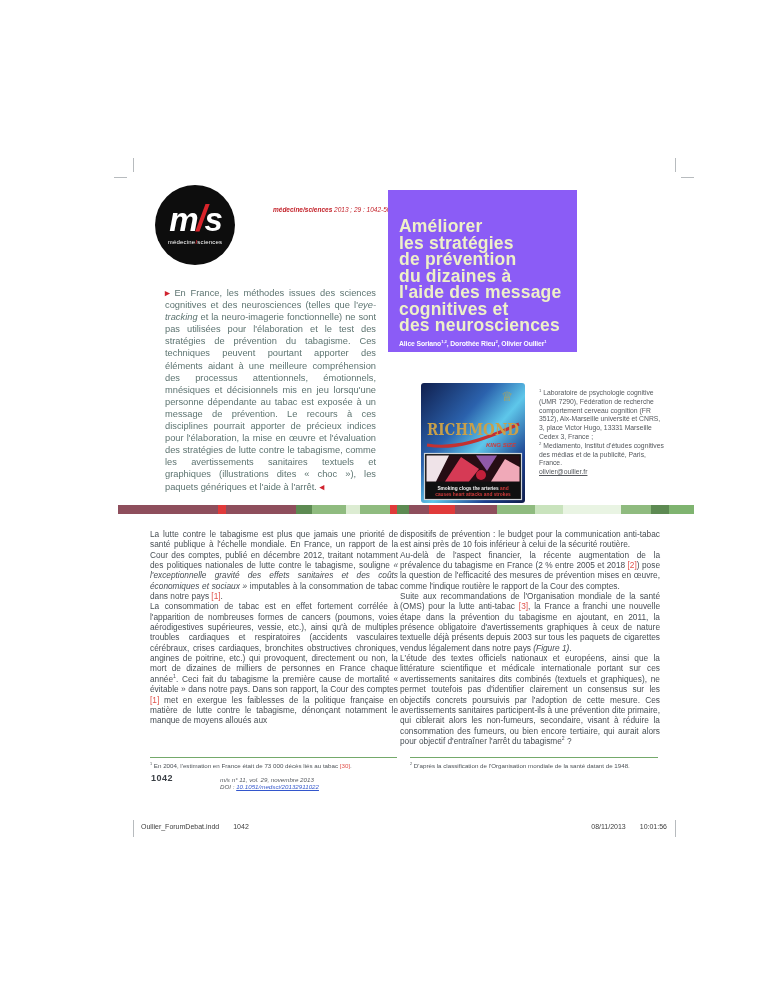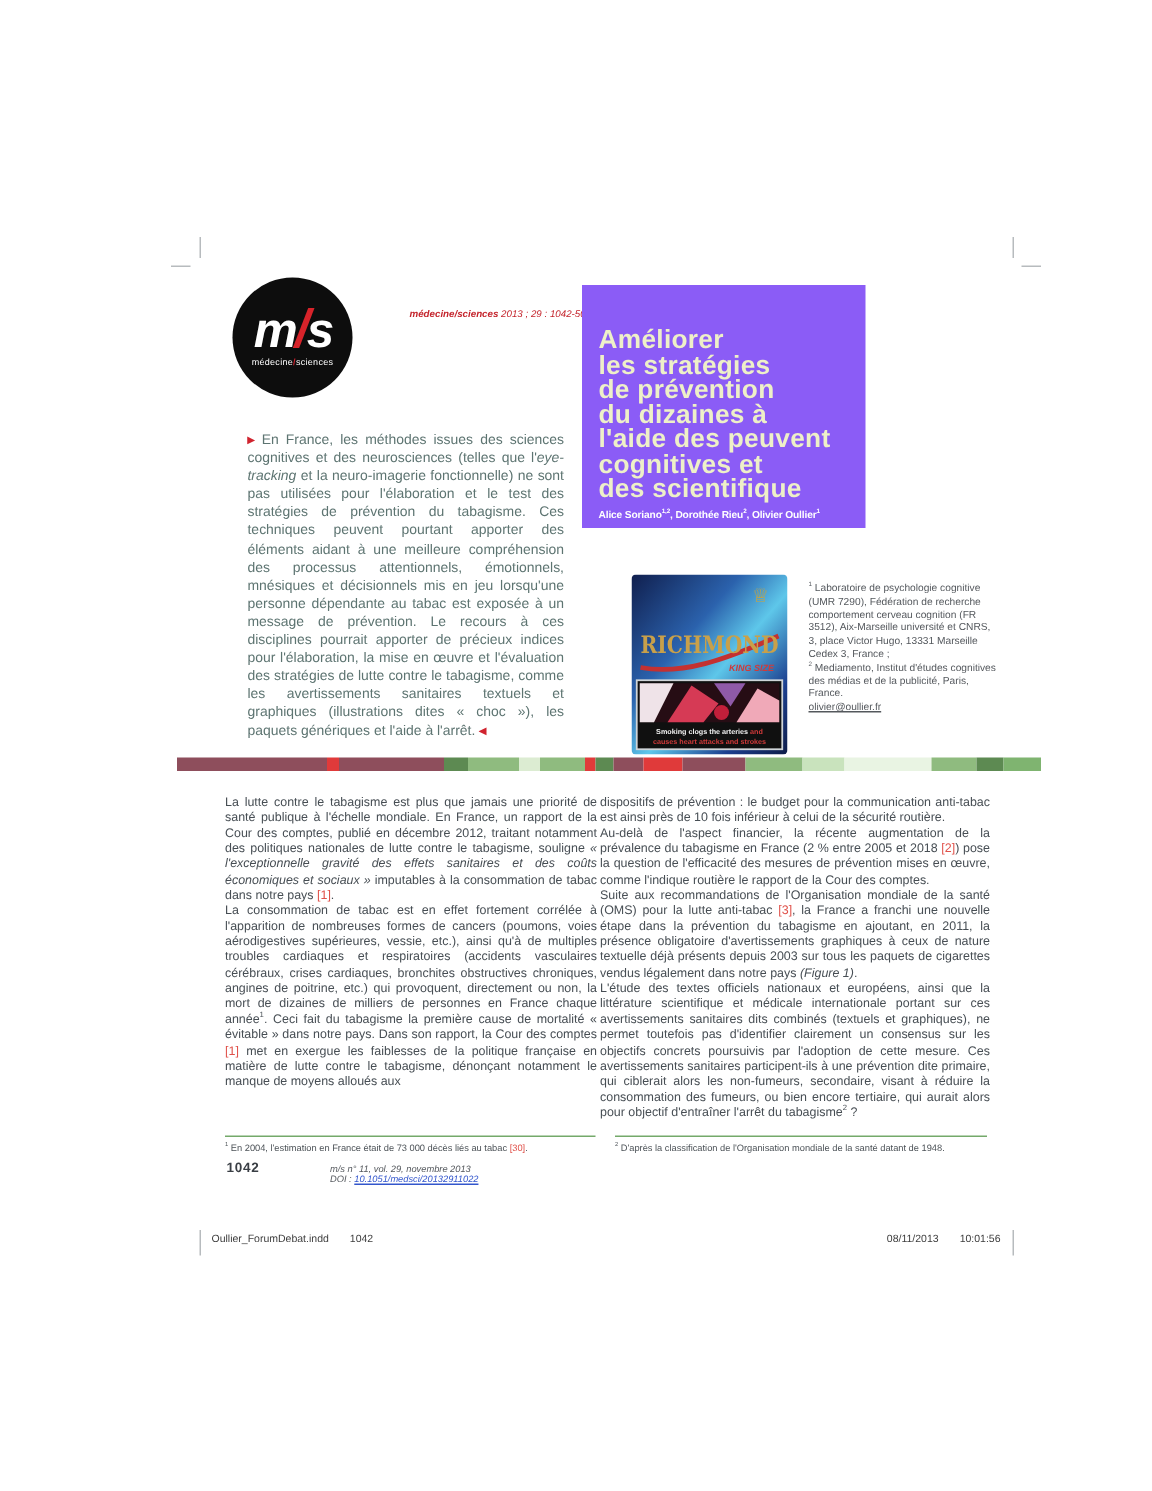--- a/index.html
+++ b/index.html
@@ -102,23 +102,23 @@
   </div>
 
   <div class="journal-ref"><span class="run-jb">médecine/sciences</span><span class="run-jn"> 2013 ; 29 : 1042-50</span></div>
 
   <div class="title-block">
     <div>
         <div class="title-line">Améliorer</div>
         <div class="title-line">les stratégies</div>
         <div class="title-line">de prévention</div>
         <div class="title-line">du dizaines à</div>
-        <div class="title-line">l'aide des peuvent</div>
+        <div class="title-line">l'aide des message</div>
         <div class="title-line">cognitives et</div>
-        <div class="title-line">des scientifique</div>
+        <div class="title-line">des neurosciences</div>
       </div>
     <div class="authors-line"><span>Alice Soriano</span><sup>1,2</sup>, <span>Dorothée Rieu</span><sup>2</sup>, <span>Olivier Oullier</span><sup>1</sup></div>
   </div>
 
   <div class="chapeau"><span class="run-m">▸ </span><span class="run-n">En France, les méthodes issues des sciences cognitives et des neurosciences (telles que l'</span><span class="run-i">eye-tracking</span><span class="run-n"> et la neuro-imagerie fonctionnelle) ne sont pas utilisées pour l'élaboration et le test des stratégies de prévention du tabagisme. Ces techniques peuvent pourtant apporter des éléments aidant à une meilleure compréhension des processus attentionnels, émotionnels, mnésiques et décisionnels mis en jeu lorsqu'une personne dépendante au tabac est exposée à un message de prévention. Le recours à ces disciplines pourrait apporter de précieux indices pour l'élaboration, la mise en œuvre et l'évaluation des stratégies de lutte contre le tabagisme, comme les avertissements sanitaires textuels et graphiques (illustrations dites « choc »), les paquets génériques et l'aide à l'arrêt. </span><span class="run-m">◂</span></div>
 
   <svg class="pack" viewBox="0 0 104 120">
     <defs>
       <linearGradient id="pbg" x1="0" y1="0" x2="1" y2="1">
         <stop offset="0" stop-color="#101f4e"></stop>

